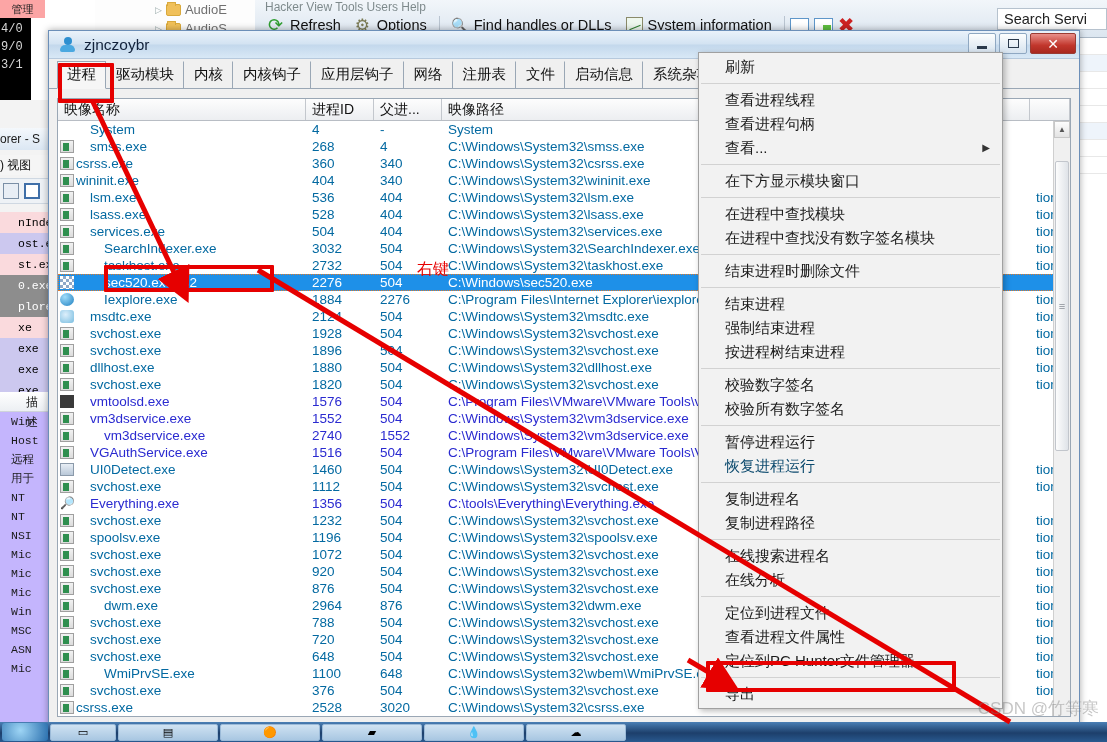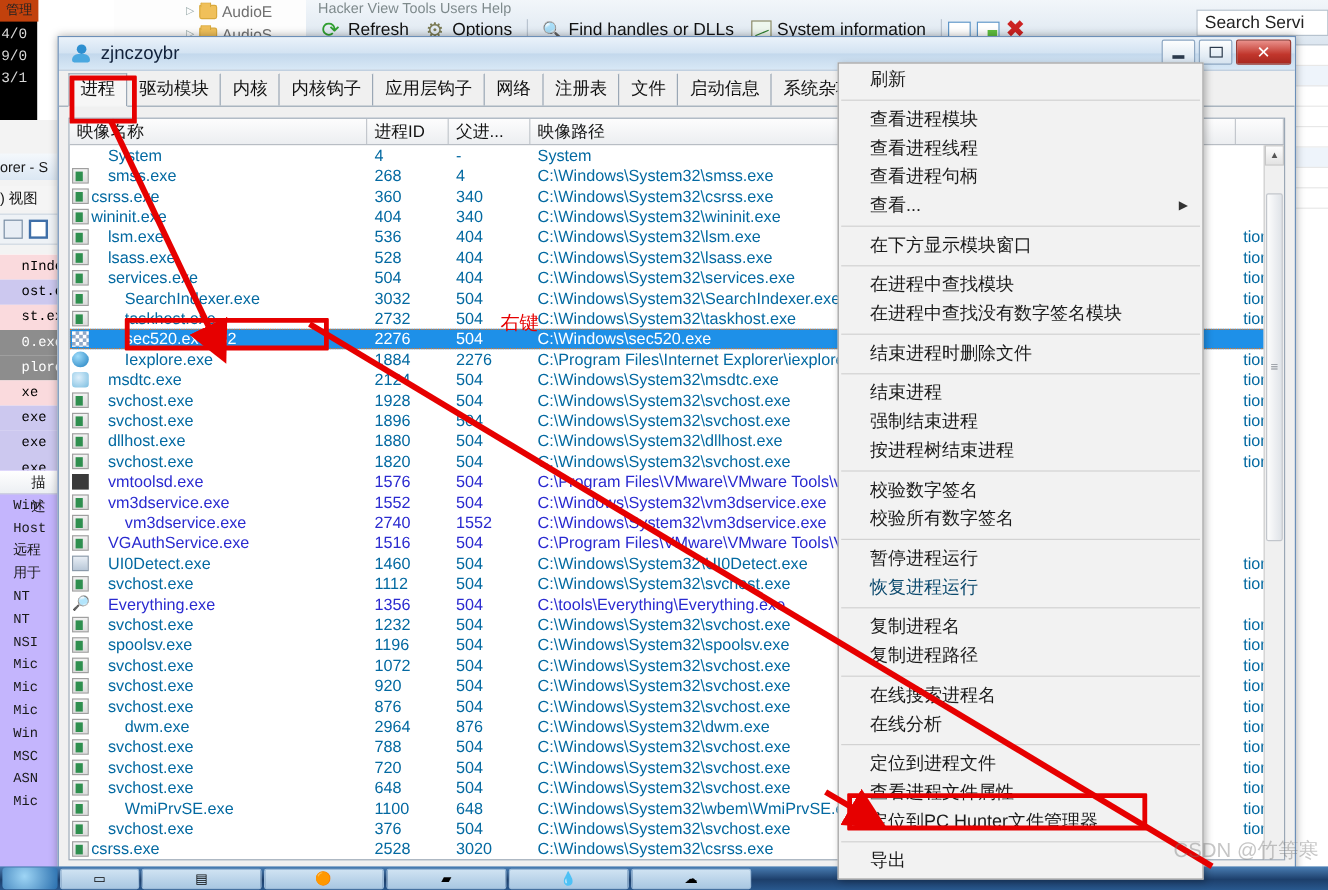--- a/index.html
+++ b/index.html
@@ -25,22 +25,22 @@
 
   
   .bg-console {
     position: absolute; left: 0; top: 0; width: 31px; height: 100px;
     background: #000; color: #d8d8d8;
     font-family: "Liberation Mono", "DejaVu Sans Mono", monospace;
     font-size: 12px; line-height: 18px; padding: 2px 1px 0 1px;
     overflow: hidden;
   }
   .bg-leftchrome {
-    position: absolute; left: 0; top: 0; width: 32px; height: 18px;
-    background: #c2410c;
+    position: absolute; left: 0; top: 0; width: 45px; height: 18px;
+    background: #fca5a5;
     font-size: 11px; color: #222; text-align: center; line-height: 18px;
     overflow: hidden;
   }
   .bg-left-lower {
     position: absolute; left: 0; top: 100px; width: 48px; height: 642px;
     background: #f3f3f3;
     overflow: hidden;
   }
   .bg-exp-title {
     position: absolute; left: 0; top: 128px; width: 48px; height: 22px;
@@ -828,21 +828,20 @@
       <div class="vscroll">
         <div class="arrow">▲</div>
         <div class="thumb"></div>
       </div>
     </div>
   </div>
 
   <div class="ctxmenu" id="ctxmenu">
       <div class="mi"><span>刷新</span></div>
       <div class="msep"></div>
-      <div class="mi"><span>查看进程模块</span></div>
       <div class="mi"><span>查看进程线程</span></div>
       <div class="mi"><span>查看进程句柄</span></div>
       <div class="mi"><span>查看...</span><span class="sub">▶</span></div>
       <div class="msep"></div>
       <div class="mi"><span>在下方显示模块窗口</span></div>
       <div class="msep"></div>
       <div class="mi"><span>在进程中查找模块</span></div>
       <div class="mi"><span>在进程中查找没有数字签名模块</span></div>
       <div class="msep"></div>
       <div class="mi"><span>结束进程时删除文件</span></div>

